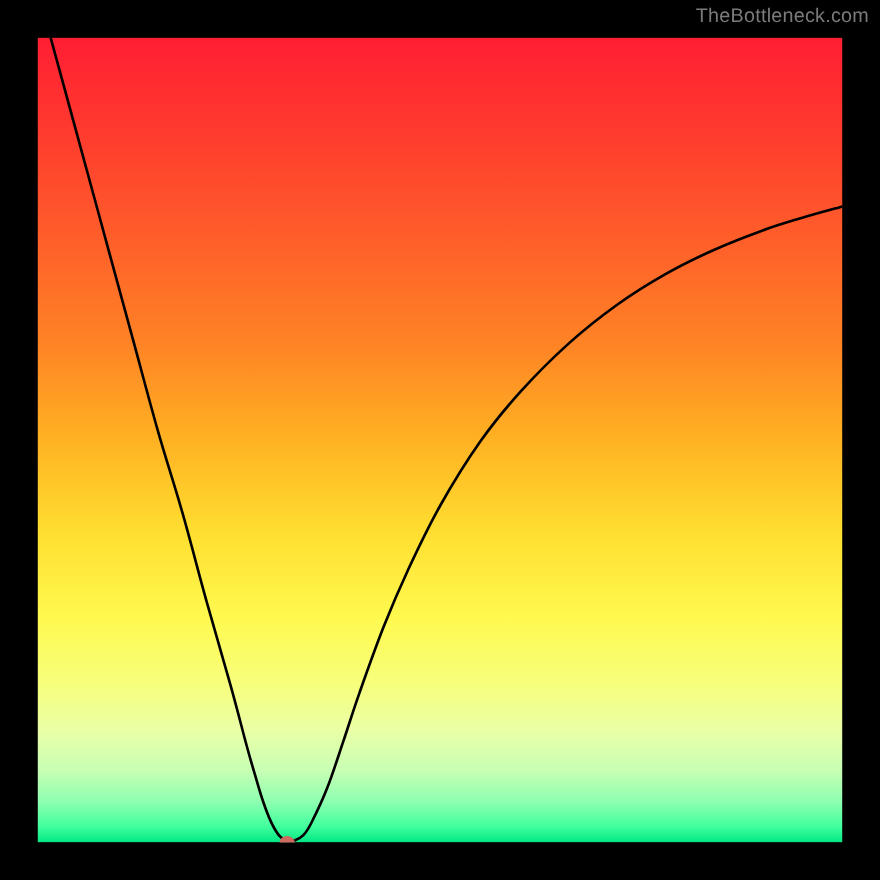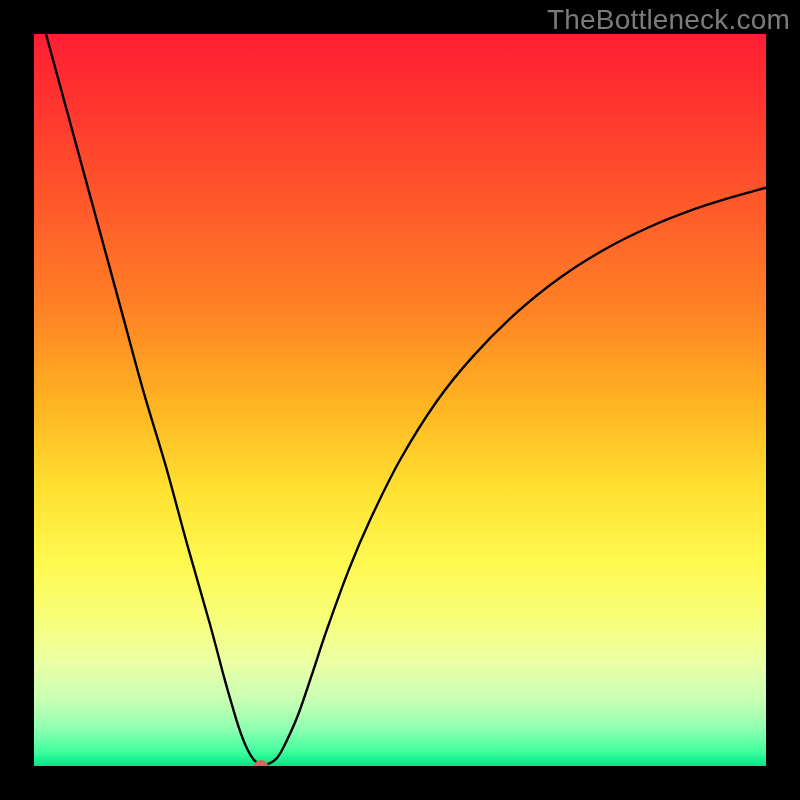--- a/index.html
+++ b/index.html
@@ -40,21 +40,21 @@
     width: 14px;
     height: 12px;
     border-radius: 50%;
     transform: translate(-50%, -50%);
   }
   .watermark {
     position: absolute;
     top: 4px;
     right: 10px;
     color: #7b7b7b;
-    font-size: 28px;
+    font-size: 18px;
     letter-spacing: 0.2px;
   }
 </style>
 </head>
 <body>
 <div class="root">
 
   <div class="plot">
     <svg class="gradient" viewBox="0 0 732 732" preserveAspectRatio="none">
       <defs>

